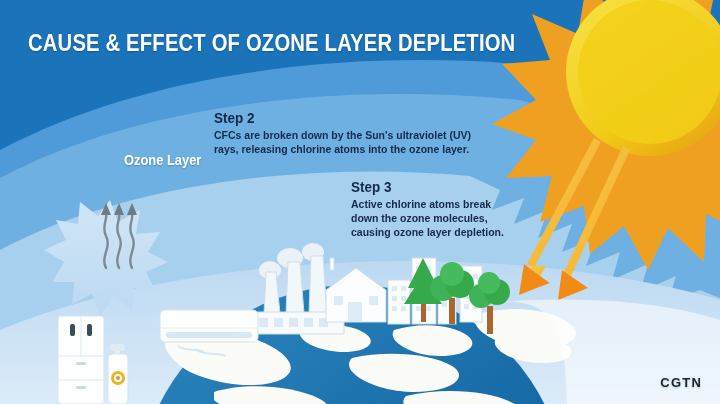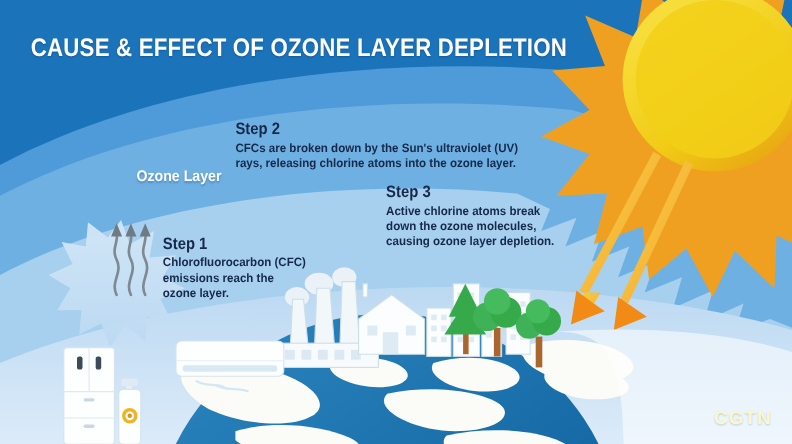--- a/index.html
+++ b/index.html
@@ -38,28 +38,28 @@
     transform:scaleX(0.9); transform-origin:left center;
   }
   .step .bd {
     font-weight:700; font-size:11px; line-height:1.30;
     color:#16294a; white-space:pre-line;
     transform:scaleX(0.955); transform-origin:left top;
   }
 
   #step1 { left:148px; top:214px; }
   #step2 { left:214px; top:110px; }
-  #step3 { left:351px; top:167px; }
+  #step3 { left:351px; top:179px; }
   #step4 { left:521px; top:291px; }
 
   
   #cgtn {
     position:absolute; right:18px; bottom:14px;
-    font-weight:700; font-size:17px; letter-spacing:1.2px;
-    color:#fef9c3; opacity:.95;
+    font-weight:700; font-size:13px; letter-spacing:1.2px;
+    color:#0f172a; opacity:.95;
     text-shadow:0 1px 2px rgba(0,60,110,0.25);
   }
 </style>
 </head>
 <body>
 
 <div id="stage">
 
   <svg class="layer" viewBox="0 0 720 404" width="720" height="404" preserveAspectRatio="none">
     <defs>
@@ -298,26 +298,20 @@
       <circle cx="118" cy="378" r="7" fill="#f0b323"></circle>
       <circle cx="118" cy="378" r="4" fill="#fdfefe"></circle>
       <circle cx="118" cy="378" r="2" fill="#e0951a"></circle>
     </g>
   </svg>
 
   <div id="title">CAUSE &amp; EFFECT OF OZONE LAYER DEPLETION</div>
 
   <div id="ozone-label">Ozone Layer</div>
 
-  <div class="step" id="step1">
-    <div class="hd">Step 1</div>
-    <div class="bd">Chlorofluorocarbon (CFC)
-emissions reach the
-ozone layer.</div>
-  </div>
 
   <div class="step" id="step2">
     <div class="hd">Step 2</div>
     <div class="bd">CFCs are broken down by the Sun's ultraviolet (UV)
 rays, releasing chlorine atoms into the ozone layer.</div>
   </div>
 
   <div class="step" id="step3">
     <div class="hd">Step 3</div>
     <div class="bd">Active chlorine atoms break

